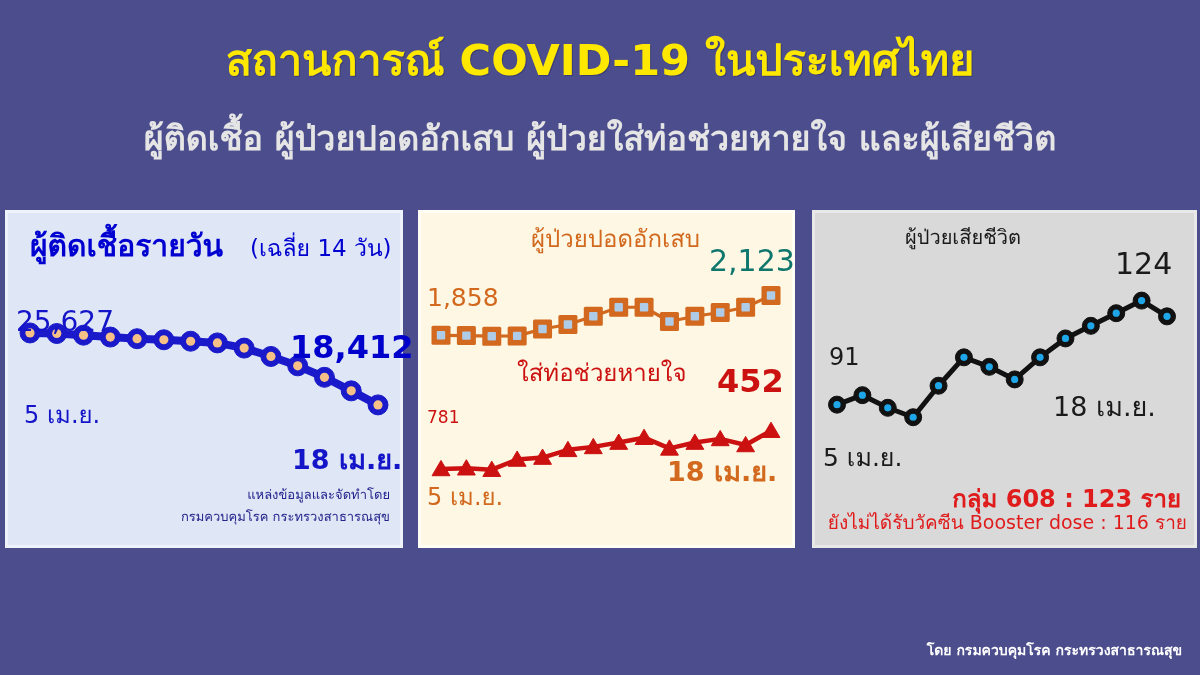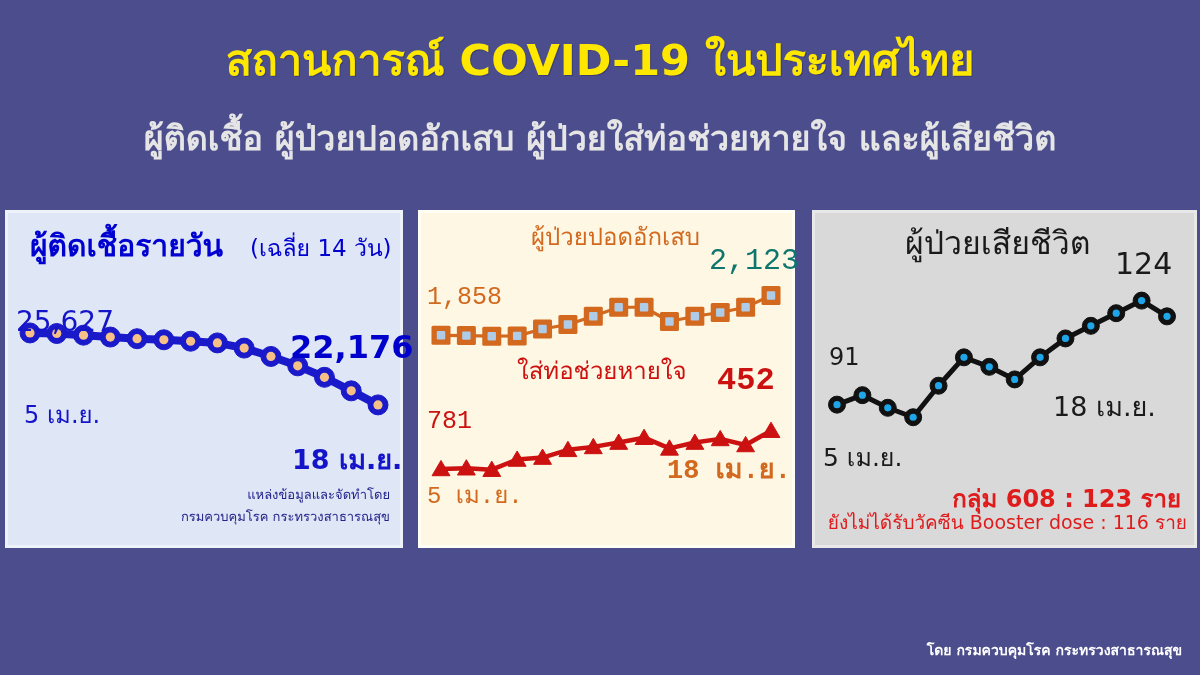--- a/index.html
+++ b/index.html
@@ -23,21 +23,21 @@
   }
   .title-sub{
     position:absolute;left:0;top:120px;width:1200px;
     color:#e5e5e5;
     font-size:34px;font-weight:bold;
     line-height:1.1;
   }
 
   .panel{position:absolute;top:210px;height:338px;box-sizing:border-box;}
   #panel-cases{left:5px;width:398px;background:#dfe7f6;border:3px solid #eef2fa;}
-  #panel-pneumonia{left:418px;width:377px;background:#fdf7e3;border:3px solid #fffdf4;font-family:Liberation Mono, monospace;}
+  #panel-pneumonia{left:418px;width:377px;background:#fdf7e3;border:3px solid #fffdf4;}
   #panel-deaths{left:812px;width:385px;background:#d9d9d9;border:3px solid #e8e8e8;}
 
   .plot{position:absolute;left:0;top:0;width:100%;height:100%;}
   .plot svg{position:absolute;left:0;top:0;width:100%;height:100%;overflow:visible;}
 
   .lbl{position:absolute;white-space:nowrap;line-height:1;}
 
   
   .p1-title{left:22px;top:18px;color:#0000d0;font-size:30px;font-weight:bold;}
   .p1-title-sub{left:242px;top:24px;color:#0000d0;font-size:23px;}
@@ -47,26 +47,26 @@
   .p1-date-end{left:284px;top:233px;color:#1414c8;font-size:27px;font-weight:bold;}
   .p1-src1{left:0;top:275px;width:382px;text-align:right;color:#23238c;font-size:13px;}
   .p1-src2{left:0;top:297px;width:382px;text-align:right;color:#23238c;font-size:13px;}
 
   
   .p2-title1{left:110px;top:14px;color:#d2691e;font-size:24px;}
   .p2-end1{left:288px;top:33px;color:#0f766e;font-size:30px;}
   .p2-start1{left:6px;top:72px;color:#d2691e;font-size:25px;}
   .p2-title2{left:96px;top:148px;color:#cc1111;font-size:24px;}
   .p2-end2{left:296px;top:152px;color:#cc1111;font-size:32px;font-weight:bold;}
-  .p2-start2{left:6px;top:196px;color:#cc1111;font-size:25px;}
+  .p2-start2{left:6px;top:196px;color:#cc1111;font-size:17px;}
   .p2-date-start{left:6px;top:272px;color:#d2691e;font-size:24px;}
   .p2-date-end{left:246px;top:245px;color:#d2691e;font-size:27px;font-weight:bold;}
 
   
-  .p3-title{left:90px;top:14px;color:#1a1a1a;font-size:32px;}
+  .p3-title{left:90px;top:14px;color:#1a1a1a;font-size:20px;}
   .p3-end{left:300px;top:36px;color:#1a1a1a;font-size:30px;}
   .p3-start{left:14px;top:132px;color:#1a1a1a;font-size:24px;}
   .p3-date-start{left:8px;top:232px;color:#1a1a1a;font-size:25px;}
   .p3-date-end{left:238px;top:180px;color:#1a1a1a;font-size:27px;}
   .p3-note1{left:0;top:274px;width:366px;text-align:right;color:#e01b1b;font-size:24px;font-weight:bold;}
   .p3-note2{left:0;top:300px;width:372px;text-align:right;color:#e01b1b;font-size:19px;font-weight:normal;}
 
   .footer{
     position:absolute;right:18px;bottom:14px;
     color:#ffffff;font-size:14px;font-weight:bold;white-space:nowrap;
@@ -110,21 +110,21 @@
         <circle cx="316.46153846153845" cy="164.29787234042553" r="4.6" fill="#f7c087"></circle>
         <circle cx="343.2307692307692" cy="177.85106382978722" r="10" fill="#1a1aca" stroke="#1a1aca" stroke-width="1"></circle>
         <circle cx="343.2307692307692" cy="177.85106382978722" r="4.6" fill="#f7c087"></circle>
         <circle cx="370" cy="191.90468085106383" r="10" fill="#1a1aca" stroke="#1a1aca" stroke-width="1"></circle>
         <circle cx="370" cy="191.90468085106383" r="4.6" fill="#f7c087"></circle>
       </svg>
   </div>
   <div class="lbl p1-title">ผู้ติดเชื้อรายวัน</div>
   <div class="lbl p1-title-sub">(เฉลี่ย 14 วัน)</div>
   <div class="lbl p1-start">25,627</div>
-  <div class="lbl p1-end">22,176</div>
+  <div class="lbl p1-end">18,412</div>
   <div class="lbl p1-date-start">5 เม.ย.</div>
   <div class="lbl p1-date-end">18 เม.ย.</div>
   <div class="lbl p1-src1">แหล่งข้อมูลและจัดทำโดย</div>
   <div class="lbl p1-src2">กรมควบคุมโรค กระทรวงสาธารณสุข</div>
 </div>
 
 <div class="panel" id="panel-pneumonia">
   <div class="plot">
     <svg id="svg-pneu" viewBox="0 0 371 332" preserveAspectRatio="none">
         <path d="M 20.00 122.30 L 45.38 122.60 L 70.77 123.20 L 96.15 122.90 L 121.54 116.00 L 146.92 111.50 L 172.31 103.25 L 197.69 94.25 L 223.08 94.25 L 248.46 108.50 L 273.85 103.25 L 299.23 99.50 L 324.62 94.25 L 350.00 82.55" fill="none" stroke="#d2691e" stroke-width="3.2" stroke-linecap="round" stroke-linejoin="round"></path>

